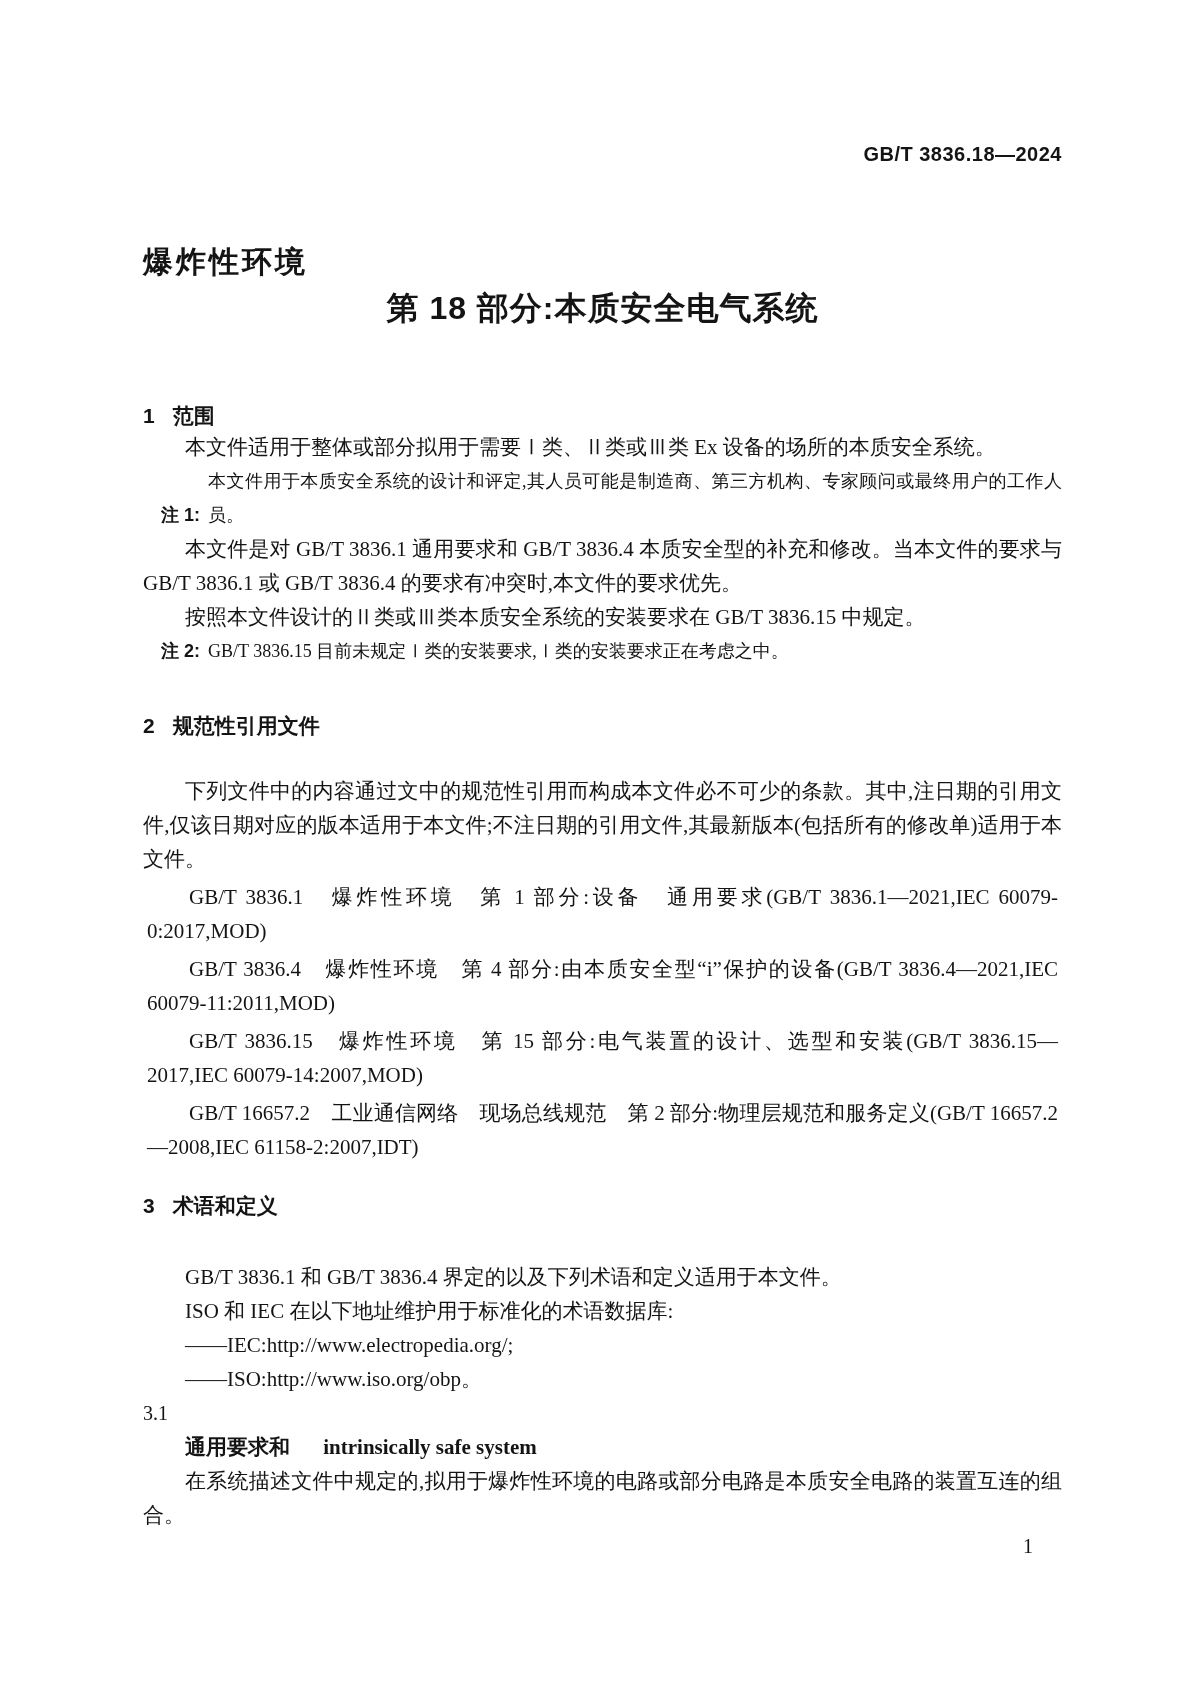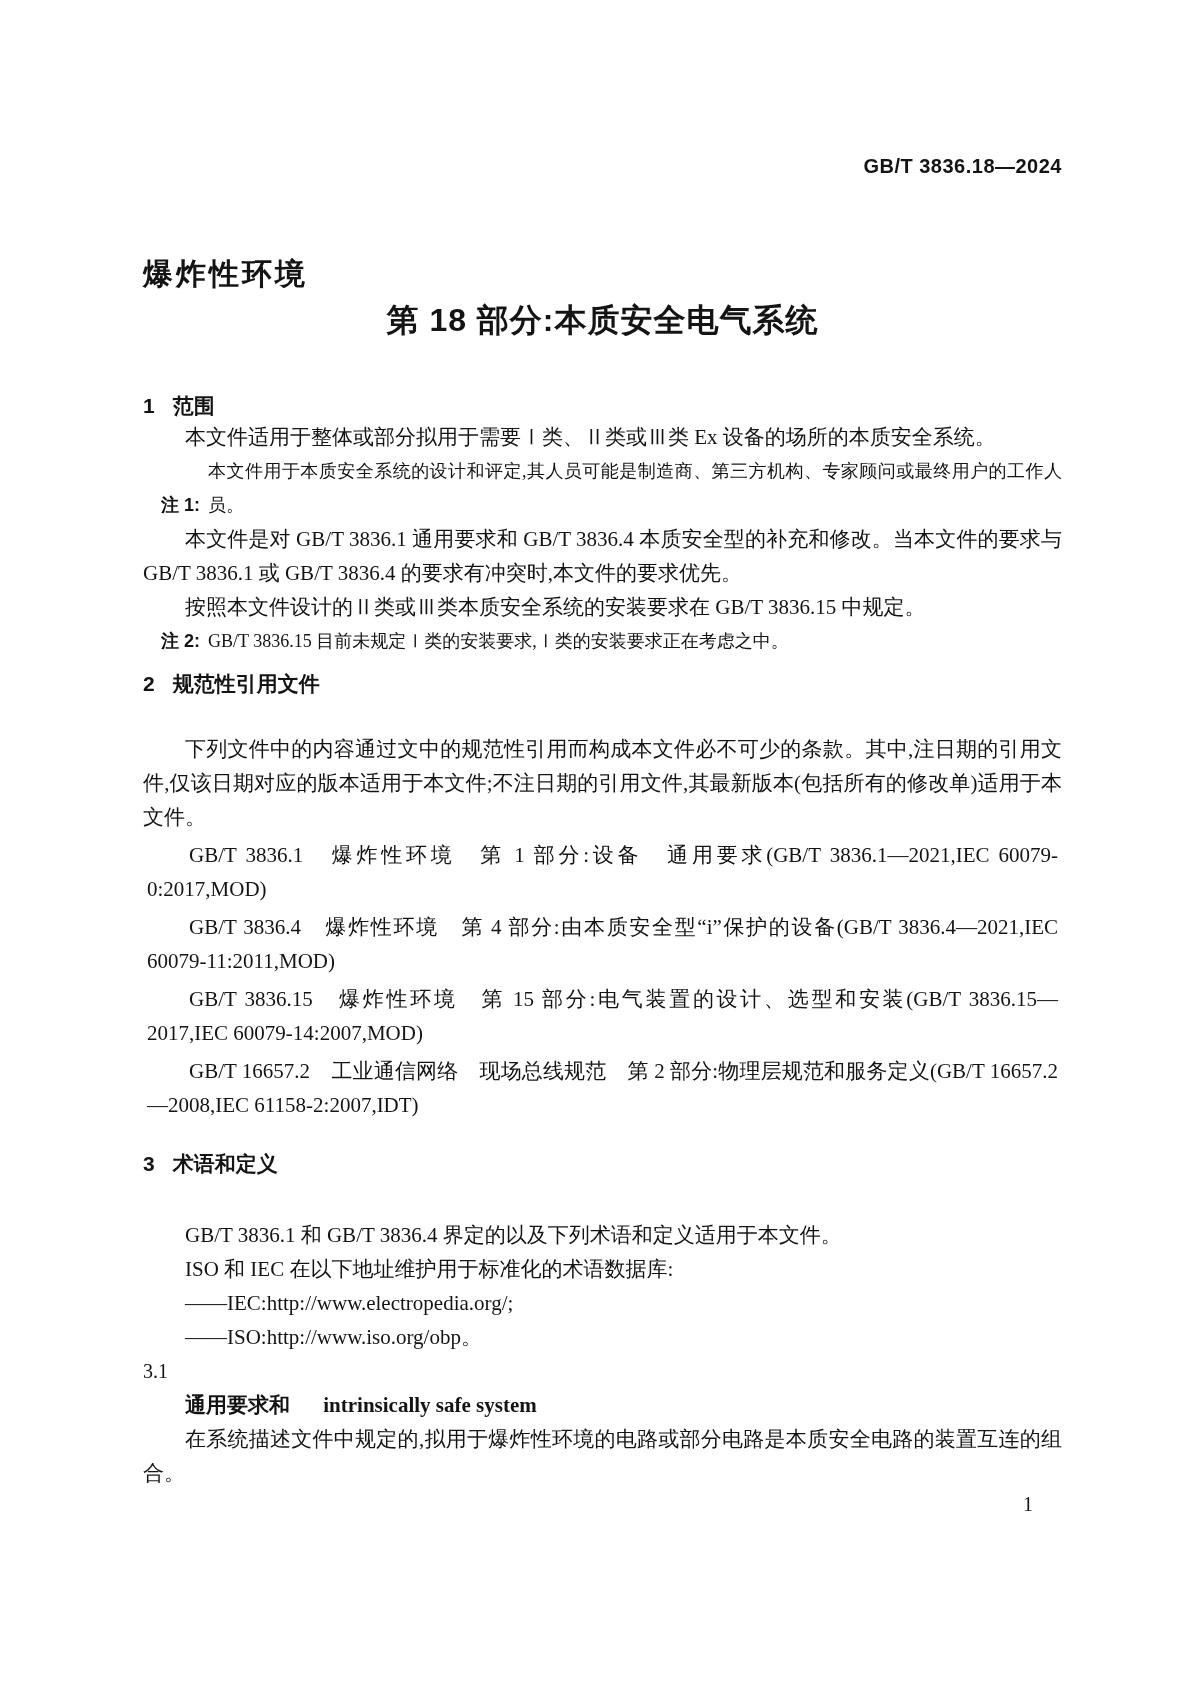--- a/index.html
+++ b/index.html
@@ -11,21 +11,21 @@
     width: 1191px;
     height: 1685px;
     overflow: hidden;
     color: #141414;
     font-family: "Liberation Serif", serif;
   }
   .page {
     box-sizing: border-box;
     width: 1191px;
     height: 1368px;
-    padding: 16px 129px 0 143px;
+    padding: 4px 129px 0 143px;
   }
   .doc-header {
     padding-top: 138px;
     text-align: right;
     font-family: "Liberation Sans", sans-serif;
     font-weight: bold;
     font-size: 20px;
     line-height: 24px;
     letter-spacing: 0.5px;
   }
@@ -46,22 +46,22 @@
     line-height: 40px;
     letter-spacing: 1px;
   }
   .sec-heading {
     font-family: "Liberation Sans", sans-serif;
     font-weight: bold;
     font-size: 21px;
     line-height: 28px;
   }
   .sec-heading .sec-num { margin-right: 18px; }
-  #heading-scope { margin-top: 52px; }
-  #heading-refs  { margin-top: 12px; }
+  #heading-scope { margin-top: 74px; }
+  #heading-refs  { margin-top: 44px; }
   #heading-terms { margin-top: 28px; }
 
   .body-p {
     margin: 0;
     font-size: 21px;
     line-height: 34px;
     text-align: justify;
   }
   .indent { text-indent: 2em; }
   .mt { margin-top: 34px; }

